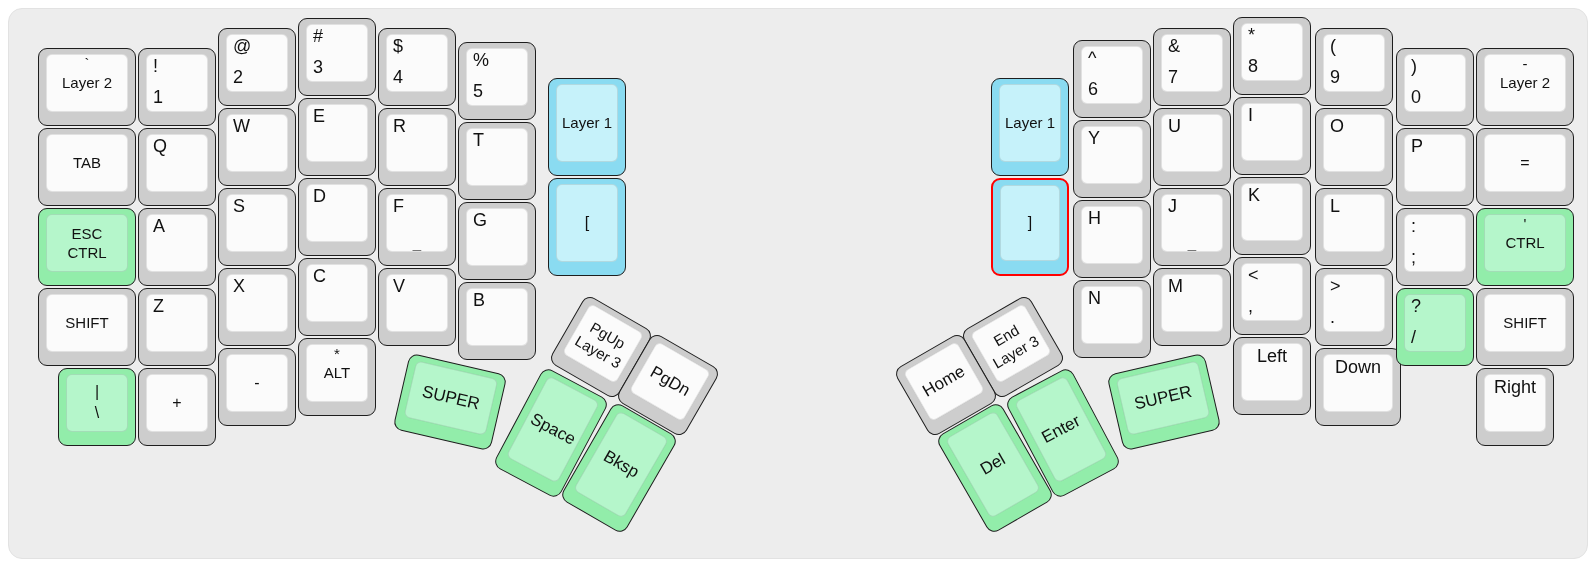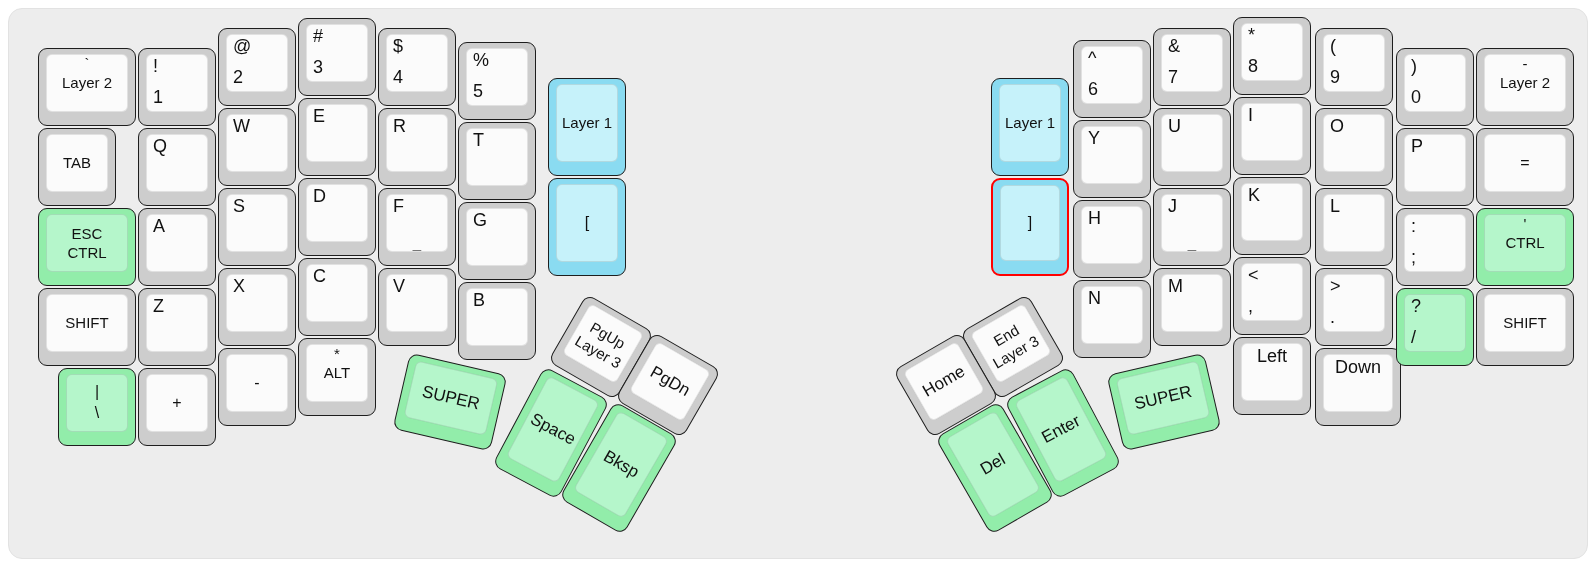--- a/index.html
+++ b/index.html
@@ -81,21 +81,21 @@
 <div id="stage">
   <div id="panel"></div>
 <div class="key white" style="left: 38px; top: 48px; width: 98px; height: 78px;">
       <div class="key-top">
         <span class="legend-top-center">`</span>
         <div class="legend-center small">
           <span>Layer 2</span>
         </div>
       </div>
     </div>
-    <div class="key white" style="left: 38px; top: 128px; width: 78px; height: 78px;">
+    <div class="key white" style="left: 38px; top: 128px; width: 98px; height: 78px;">
       <div class="key-top">
         <div class="legend-center small">
           <span>TAB</span>
         </div>
       </div>
     </div>
     <div class="key green" style="left: 38px; top: 208px; width: 98px; height: 78px;">
       <div class="key-top">
         <div class="legend-center small">
           <span>ESC</span>
@@ -453,20 +453,25 @@
         </div>
       </div>
     </div>
     <div class="key white" style="left: 1476px; top: 288px; width: 98px; height: 78px;">
       <div class="key-top">
         <div class="legend-center small">
           <span>SHIFT</span>
         </div>
       </div>
     </div>
+    <div class="key white" style="left: 1476px; top: 368px; width: 78px; height: 78px;">
+      <div class="key-top">
+        <span class="legend-center-top">Right</span>
+      </div>
+    </div>
     <div class="key green" style="transform: rotate(-13deg); left: 1114px; top: 363px; width: 100px; height: 78px;">
       <div class="key-top">
         <div class="legend-center thumb">
           <span>SUPER</span>
         </div>
       </div>
     </div>
     <div class="key white" style="transform: rotate(-30deg); left: 974px; top: 308px; width: 78px; height: 78px;">
       <div class="key-top">
         <div class="legend-center small">

